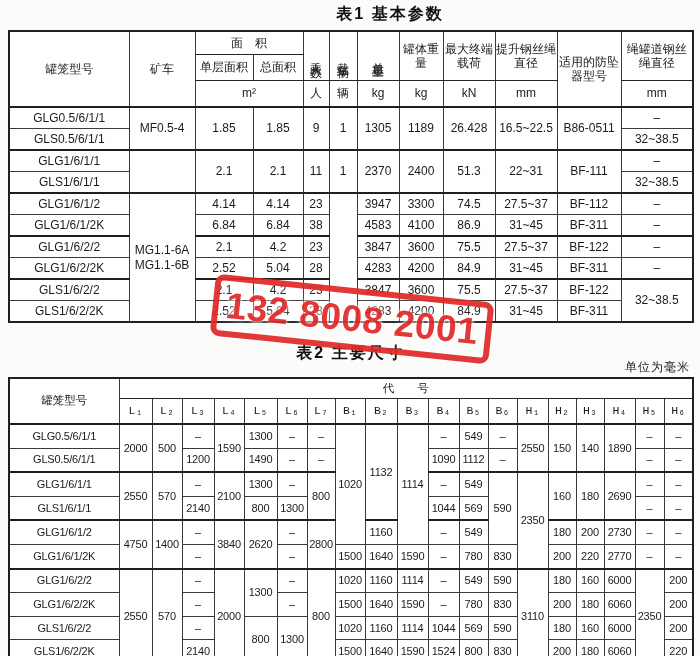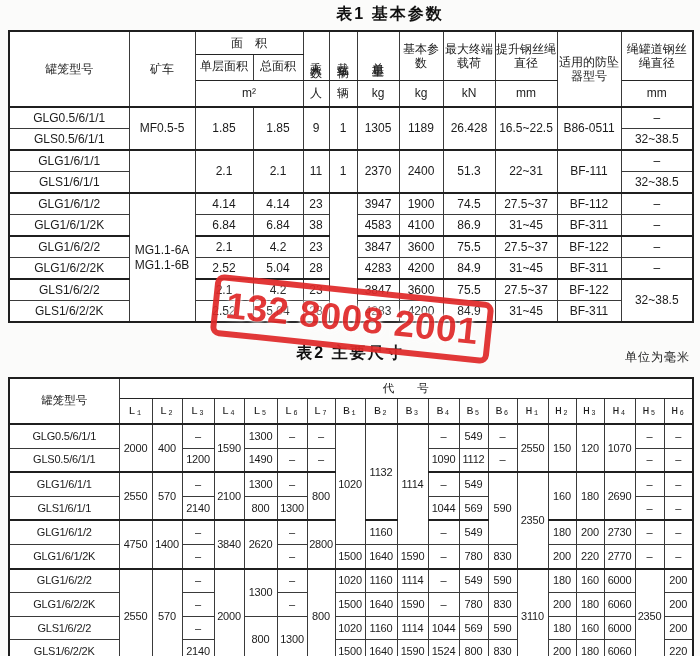--- a/index.html
+++ b/index.html
@@ -8,41 +8,41 @@
     background:#fbfbfa;color:#1b1b1b;
     font-family:"Liberation Sans","DejaVu Sans",sans-serif;
   }
   .title{
     position:absolute;left:0;width:700px;text-align:center;
     font-size:16px;font-weight:700;letter-spacing:2px;color:#111;
   }
   #title1{top:4px;padding-left:40px;}
   #title2{top:343px;}
   #unit-note{
-    position:absolute;top:349px;right:10px;
+    position:absolute;top:359px;right:10px;
     font-size:12px;color:#222;letter-spacing:1px;
   }
   table{
     position:absolute;left:8px;border-collapse:collapse;table-layout:fixed;
     background:#fff;border:2px solid #1f1f1f;
   }
   #t1{top:30px;width:684px;}
   #t2{top:377px;width:684px;}
   td,th{
     border:1px solid #3a3a3a;text-align:center;vertical-align:middle;
     padding:0;overflow:hidden;line-height:1.18;font-weight:400;
     white-space:pre-line;color:#1b1b1b;
   }
   thead th{border-bottom-color:#242424;}
   thead{border-bottom:2px solid #1f1f1f;}
   tr.thick td{border-top-width:2px;border-top-color:#1f1f1f;}
   #t1 th{font-size:12px;}
   #t1 td{font-size:12px;height:20px;}
   #t1 thead tr:nth-child(1) th{height:22px;}
-  #t1 thead tr:nth-child(2) th{height:25px;font-family:Liberation Mono, monospace;}
+  #t1 thead tr:nth-child(2) th{height:25px;}
   #t1 thead tr:nth-child(3) th{height:25px;}
   #t2 th{font-size:11.5px;}
   #t2 td{font-size:11px;height:22.6px;letter-spacing:-0.2px;}
   #t2 thead tr:nth-child(1) th{height:19px;}
   #t2 thead tr:nth-child(2) th{height:24px;font-family:Liberation Mono, monospace;}
   th.vert{
     writing-mode:vertical-rl;text-orientation:upright;
     letter-spacing:2px;padding:2px 0;margin:0 auto;
   }
   #stamp{
@@ -77,21 +77,21 @@
       <col style="width: 72px;">
     </colgroup>
     <thead>
       <tr>
         <th rowspan="3">罐笼型号</th>
         <th rowspan="3">矿车</th>
         <th colspan="2">面　积</th>
         <th rowspan="2" class="vert">乘人数</th>
         <th rowspan="2" class="vert">载车辆</th>
         <th rowspan="2" class="vert">总重量</th>
-        <th rowspan="2">基本参数</th>
+        <th rowspan="2">罐体重量</th>
         <th rowspan="2">最大终端载荷</th>
         <th rowspan="2">提升钢丝绳直径</th>
         <th rowspan="3">适用的防坠器型号</th>
         <th rowspan="2">绳罐道钢丝绳直径</th>
       </tr>
       <tr>
         <th>单层面积</th>
         <th>总面积</th>
       </tr>
       <tr>
@@ -101,21 +101,21 @@
         <th>kg</th>
         <th>kg</th>
         <th>kN</th>
         <th>mm</th>
         <th>mm</th>
       </tr>
     </thead>
     <tbody>
       <tr>
         <td>GLG0.5/6/1/1</td>
-        <td rowspan="2">MF0.5-5</td>
+        <td rowspan="2">MF0.5-4</td>
         <td rowspan="2">1.85</td>
         <td rowspan="2">1.85</td>
         <td rowspan="2">9</td>
         <td rowspan="2">1</td>
         <td rowspan="2">1305</td>
         <td rowspan="2">1189</td>
         <td rowspan="2">26.428</td>
         <td rowspan="2">16.5~22.5</td>
         <td rowspan="2">B86-0511</td>
         <td>–</td>
@@ -144,21 +144,21 @@
       </tr>
       <tr class="thick">
         <td>GLG1/6/1/2</td>
         <td rowspan="6">MG1.1-6A
 MG1.1-6B</td>
         <td>4.14</td>
         <td>4.14</td>
         <td>23</td>
         <td rowspan="6"></td>
         <td>3947</td>
-        <td>1900</td>
+        <td>3300</td>
         <td>74.5</td>
         <td>27.5~37</td>
         <td>BF-112</td>
         <td>–</td>
       </tr>
       <tr>
         <td>GLG1/6/1/2K</td>
         <td>6.84</td>
         <td>6.84</td>
         <td>38</td>
@@ -270,36 +270,36 @@
         <th>H₃</th>
         <th>H₄</th>
         <th>H₅</th>
         <th>H₆</th>
       </tr>
     </thead>
     <tbody>
       <tr>
         <td>GLG0.5/6/1/1</td>
         <td rowspan="2">2000</td>
-        <td rowspan="2">400</td>
+        <td rowspan="2">500</td>
         <td>–</td>
         <td rowspan="2">1590</td>
         <td>1300</td>
         <td>–</td>
         <td>–</td>
         <td rowspan="5">1020</td>
         <td rowspan="4">1132</td>
         <td rowspan="5">1114</td>
         <td>–</td>
         <td>549</td>
         <td>–</td>
         <td rowspan="2">2550</td>
         <td rowspan="2">150</td>
-        <td rowspan="2">120</td>
-        <td rowspan="2">1070</td>
+        <td rowspan="2">140</td>
+        <td rowspan="2">1890</td>
         <td>–</td>
         <td>–</td>
       </tr>
       <tr>
         <td>GLS0.5/6/1/1</td>
         <td>1200</td>
         <td>1490</td>
         <td>–</td>
         <td>–</td>
         <td>1090</td>

